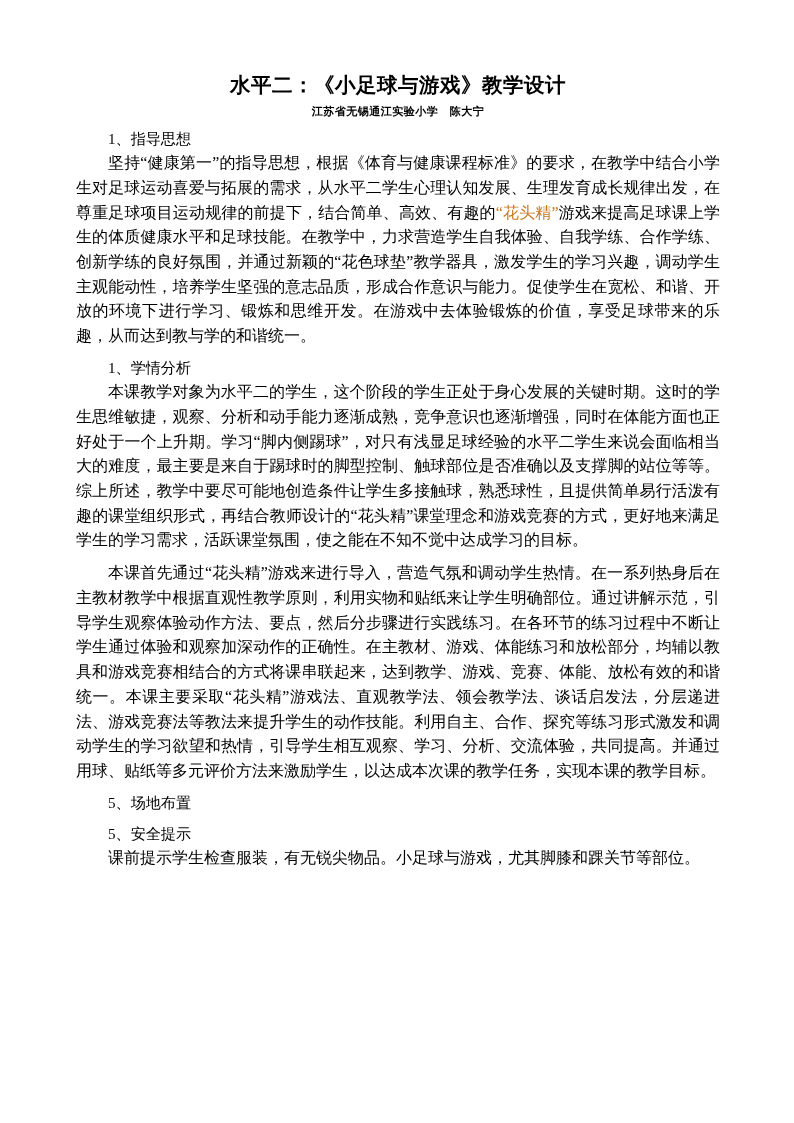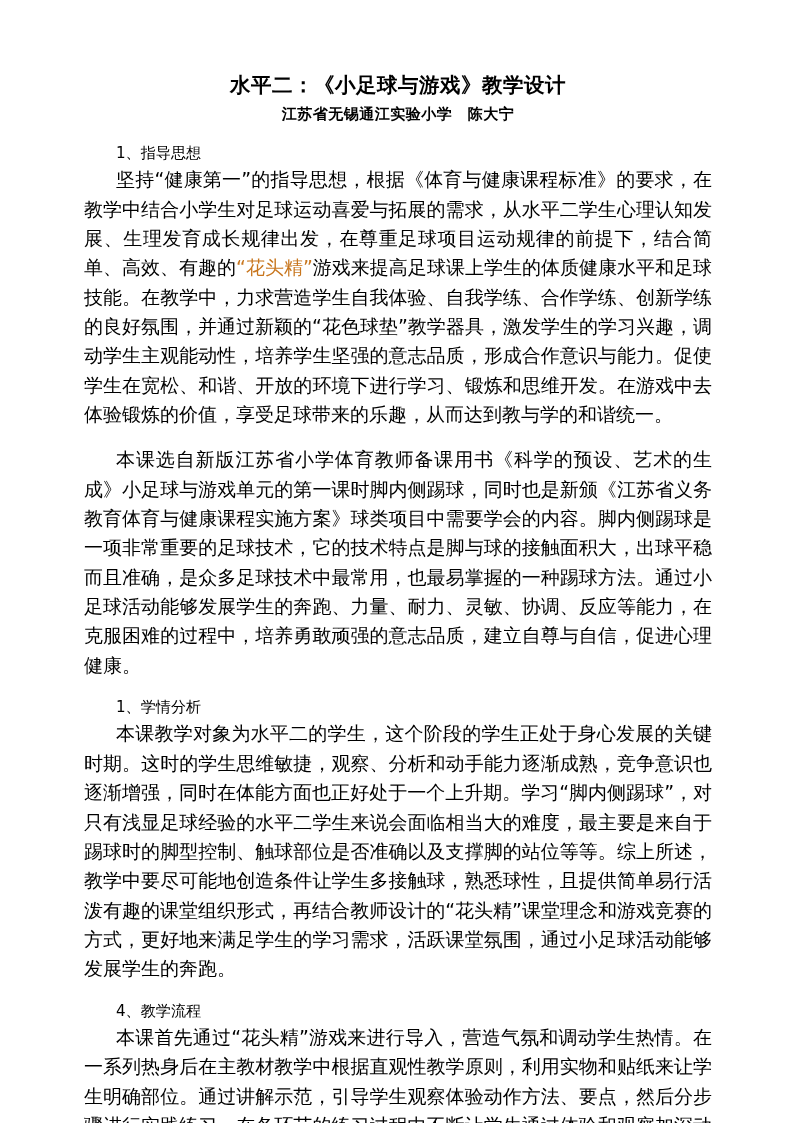--- a/index.html
+++ b/index.html
@@ -32,39 +32,40 @@
     text-align: center;
     font-size: 20.5px;
     font-weight: bold;
     letter-spacing: 0.5px;
     line-height: 1.5;
     margin: 0 0 2px 0;
     font-family: "DejaVu Sans", "Liberation Sans", sans-serif;
   }
   .doc-subtitle {
     text-align: center;
-    font-size: 15px;
+    font-size: 11px;
     font-weight: bold;
     letter-spacing: 0.5px;
     line-height: 1.55;
     margin: 0 0 4px 0;
     font-family: "DejaVu Sans", "Liberation Sans", sans-serif;
   }
   .section {
-    margin: 16px;
+    margin: 8px;
+    font-family: Liberation Serif, serif;
   }
   .section-heading {
     font-size: 15.1px;
     line-height: 1.545;
     margin: 0;
     text-indent: 32px;
     letter-spacing: 0px;
   }
   .section-body {
-    font-size: 19px;
+    font-size: 16px;
     line-height: 1.545;
     margin: 0;
     text-indent: 32px;
     text-align: justify;
     text-justify: inter-ideograph;
     letter-spacing: 0px;
     word-break: break-all;
   }
   .hl-orange {
     color: #c8761e;
@@ -78,34 +79,33 @@
 
     <h1 class="doc-title">水平二：《小足球与游戏》教学设计</h1>
     <h2 class="doc-subtitle">江苏省无锡通江实验小学　陈大宁</h2>
 
     <div class="section">
       <p class="section-heading">1、指导思想</p>
       <p class="section-body"><span>坚持“健康第一”的指导思想，根据《体育与健康课程标准》的要求，在教学中结合小学生对足球运动喜爱与拓展的需求，从水平二学生心理认知发展、生理发育成长规律出发，在尊重足球项目运动规律的前提下，结合简单、高效、有趣的</span><span class="hl-orange" style="color: rgb(200, 118, 30);">“花头精”</span><span>游戏来提高足球课上学生的体质健康水平和足球技能。在教学中，力求营造学生自我体验、自我学练、合作学练、创新学练的良好氛围，并通过新颖的“花色球垫”教学器具，激发学生的学习兴趣，调动学生主观能动性，培养学生坚强的意志品质，形成合作意识与能力。促使学生在宽松、和谐、开放的环境下进行学习、锻炼和思维开发。在游戏中去体验锻炼的价值，享受足球带来的乐趣，从而达到教与学的和谐统一。</span></p>
     </div>
 
     <div class="section">
-      <p class="section-body">本课选自新版江苏省小学体育教师备课用书《科学的预设、艺术的生成》小足球与游戏单元的第一课时脚内侧踢球，同时也是新颁《江苏省义务教育体育与健康课程实施方案》球类项目中需要学会的内容。脚内侧踢球是一项非常重要的足球技术，它的技术特点是脚与球的接触面积大，出球平稳而且准确，是众多足球技术中最常用，也最易掌握的一种踢球方法。通过小足球活动能够发展学生的奔跑、力量、耐力、灵敏、协调、反应等能力，在克服困难的过程中，培养勇敢顽强的意志品质，建立自尊与自信，促进心理健康。</p>
     </div>
 
     <div class="section">
       <p class="section-heading">1、学情分析</p>
-      <p class="section-body">本课教学对象为水平二的学生，这个阶段的学生正处于身心发展的关键时期。这时的学生思维敏捷，观察、分析和动手能力逐渐成熟，竞争意识也逐渐增强，同时在体能方面也正好处于一个上升期。学习“脚内侧踢球”，对只有浅显足球经验的水平二学生来说会面临相当大的难度，最主要是来自于踢球时的脚型控制、触球部位是否准确以及支撑脚的站位等等。综上所述，教学中要尽可能地创造条件让学生多接触球，熟悉球性，且提供简单易行活泼有趣的课堂组织形式，再结合教师设计的“花头精”课堂理念和游戏竞赛的方式，更好地来满足学生的学习需求，活跃课堂氛围，通过小足球活动能够发展学生的奔跑。</p>
+      <p class="section-body">本课教学对象为水平二的学生，这个阶段的学生正处于身心发展的关键时期。这时的学生思维敏捷，观察、分析和动手能力逐渐成熟，竞争意识也逐渐增强，同时在体能方面也正好处于一个上升期。学习“脚内侧踢球”，对只有浅显足球经验的水平二学生来说会面临相当大的难度，最主要是来自于踢球时的脚型控制、触球部位是否准确以及支撑脚的站位等等。综上所述，教学中要尽可能地创造条件让学生多接触球，熟悉球性，且提供简单易行活泼有趣的课堂组织形式，再结合教师设计的“花头精”课堂理念和游戏竞赛的方式，更好地来满足学生的学习需求，活跃课堂氛围，使之能在不知不觉中达成学习的目标。</p>
     </div>
 
     <div class="section">
-      <p class="section-heading">4、教学流程</p>
       <p class="section-body">本课首先通过“花头精”游戏来进行导入，营造气氛和调动学生热情。在一系列热身后在主教材教学中根据直观性教学原则，利用实物和贴纸来让学生明确部位。通过讲解示范，引导学生观察体验动作方法、要点，然后分步骤进行实践练习。在各环节的练习过程中不断让学生通过体验和观察加深动作的正确性。在主教材、游戏、体能练习和放松部分，均辅以教具和游戏竞赛相结合的方式将课串联起来，达到教学、游戏、竞赛、体能、放松有效的和谐统一。本课主要采取“花头精”游戏法、直观教学法、领会教学法、谈话启发法，分层递进法、游戏竞赛法等教法来提升学生的动作技能。利用自主、合作、探究等练习形式激发和调动学生的学习欲望和热情，引导学生相互观察、学习、分析、交流体验，共同提高。并通过用球、贴纸等多元评价方法来激励学生，以达成本次课的教学任务，实现本课的教学目标。</p>
     </div>
 
     <div class="section">
+      <p class="section-heading">5、场地布置</p>
     </div>
 
     <div class="section">
       <p class="section-heading">5、安全提示</p>
       <p class="section-body">课前提示学生检查服装，有无锐尖物品。小足球与游戏，尤其脚膝和踝关节等部位。</p>
     </div>
 
   </div>
 </div>
 

